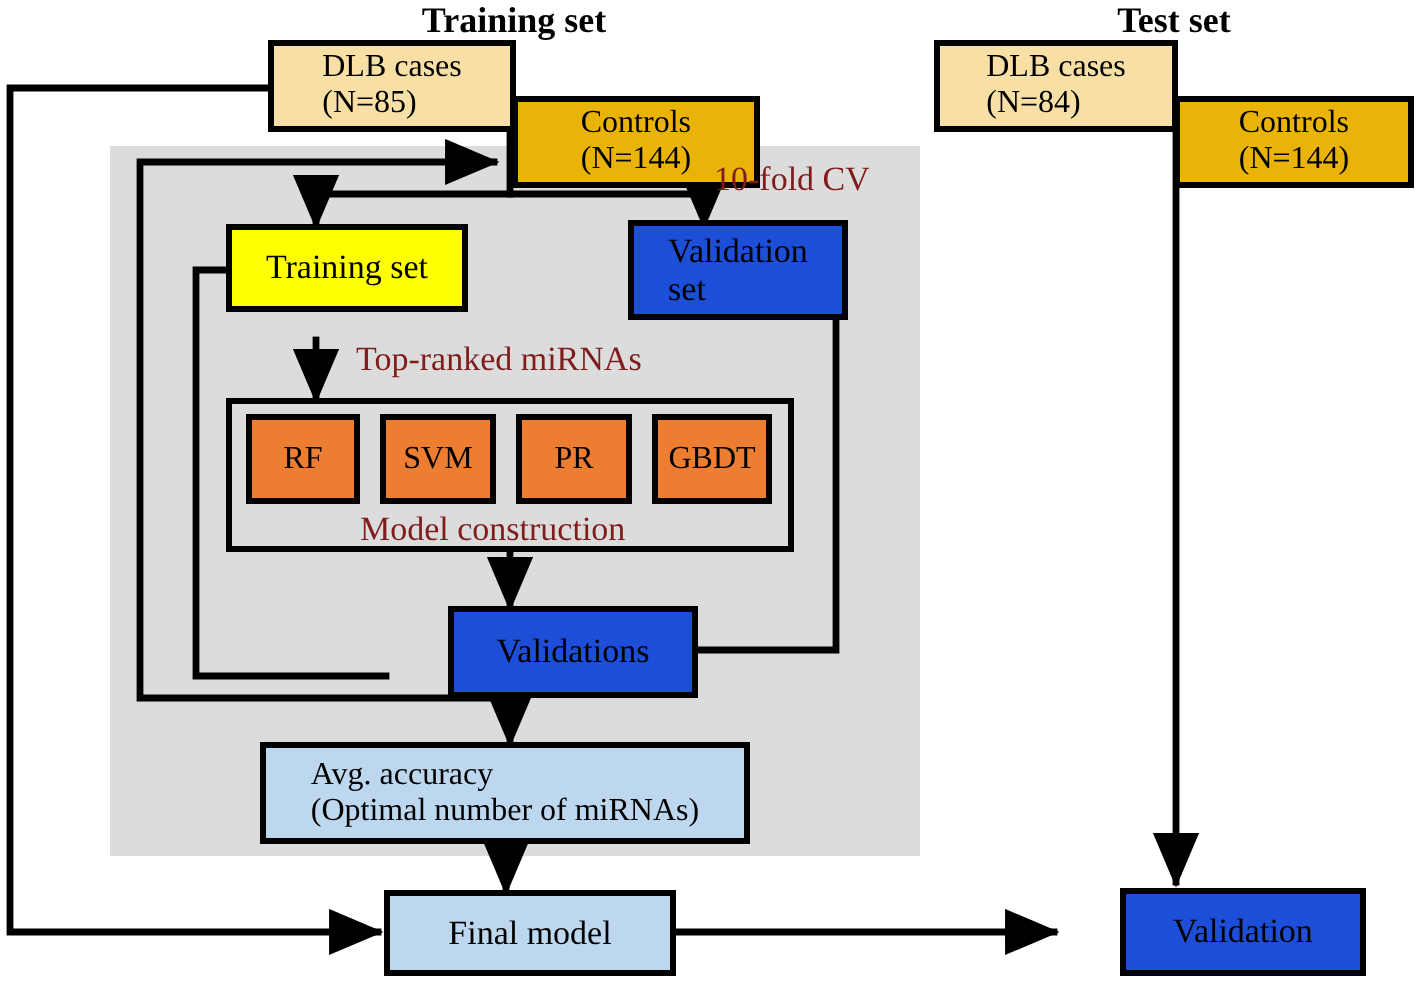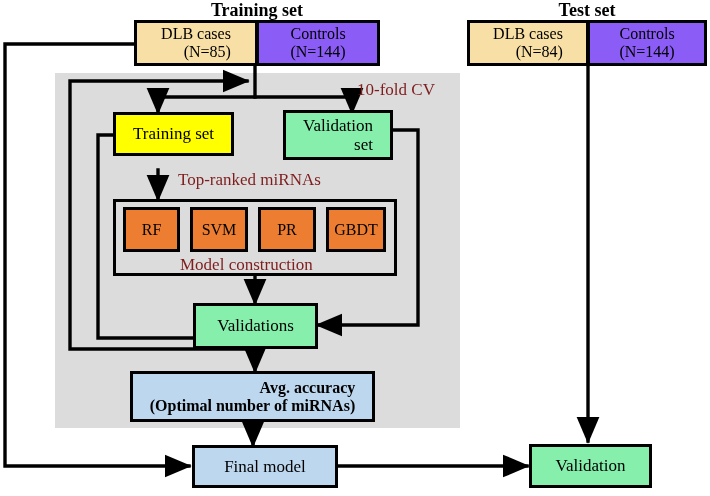--- a/index.html
+++ b/index.html
@@ -25,21 +25,21 @@
     width: 710px;
     height: 496px;
   }
   .node {
     position: absolute;
     box-sizing: border-box;
     border: 3px solid #000000;
     display: flex;
     align-items: center;
     justify-content: center;
-    text-align: right;
+    text-align: left;
     line-height: 1.12;
     color: #000000;
     font-family: "Liberation Serif", "DejaVu Serif", serif;
   }
   .node-line2 { display: block; }
   .title {
     position: absolute;
     font-weight: bold;
     font-family: "Liberation Serif", "DejaVu Serif", serif;
     color: #000000;
@@ -57,23 +57,23 @@
     border: none;
   }
   .mcbox {
     position: absolute;
     box-sizing: border-box;
     border: 3px solid #000000;
     background: #dcdcdc;
   }
   
   .fill-cream  { background: #f7dfa5; }
-  .fill-gray   { background: #8b5cf6; }
+  .fill-gray   { background: #eab308; margin-top: 28px; }
   .fill-yellow { background: #ffff00; }
-  .fill-green  { background: #86efac; }
+  .fill-green  { background: #1d4ed8; margin-left: 31px; }
   .fill-orange { background: #ed7d31; }
   .fill-blue   { background: #bdd7ee; }
 </style>
 </head>
 <body>
 
 <div id="diagram">
 
   <div class="cvbox" style="left:55px; top:73px; width:405px; height:355px;"></div>
 
@@ -170,21 +170,21 @@
   <div class="node fill-orange" style="left:326px; top:207px; width:60px; height:45px; font-size:16px;">
     <span>GBDT</span>
   </div>
 
   <div class="plainlabel" style="left:180px; top:255px; font-size:17px;">Model construction</div>
 
   <div class="node fill-green" style="left:193px; top:303px; width:125px; height:46px; font-size:17px;">
     <span>Validations</span>
   </div>
 
-  <div class="node fill-blue" style="left:130px; top:371px; width:245px; height:51px; font-size:16px;font-weight:bold;">
+  <div class="node fill-blue" style="left:130px; top:371px; width:245px; height:51px; font-size:16px;">
     <div>
       <span>Avg. accuracy</span>
       <span class="node-line2">(Optimal number of miRNAs)</span>
     </div>
   </div>
 
   <div class="node fill-blue" style="left:192px; top:445px; width:146px; height:43px; font-size:17px;">
     <span>Final model</span>
   </div>
 

